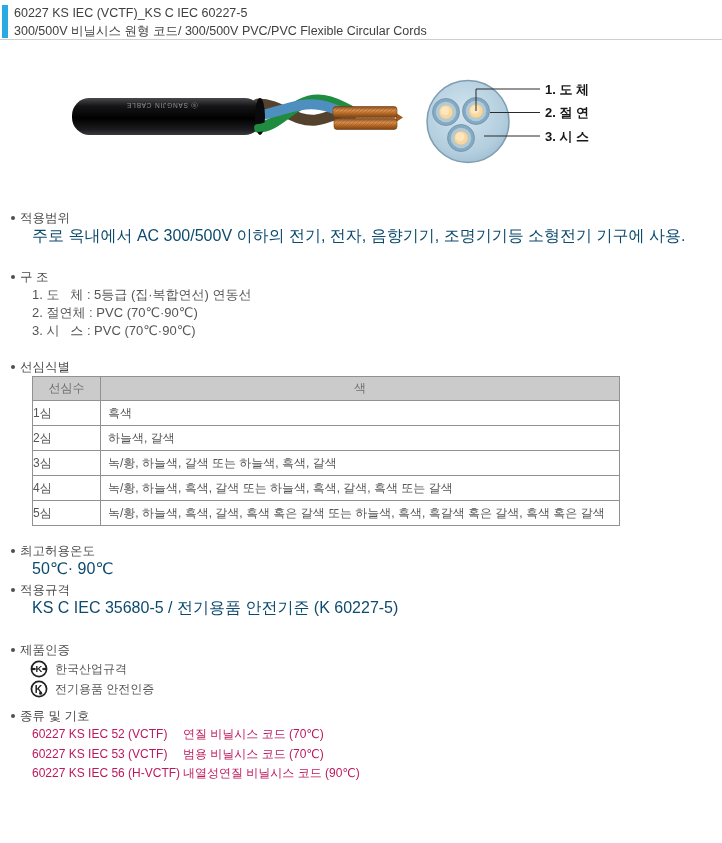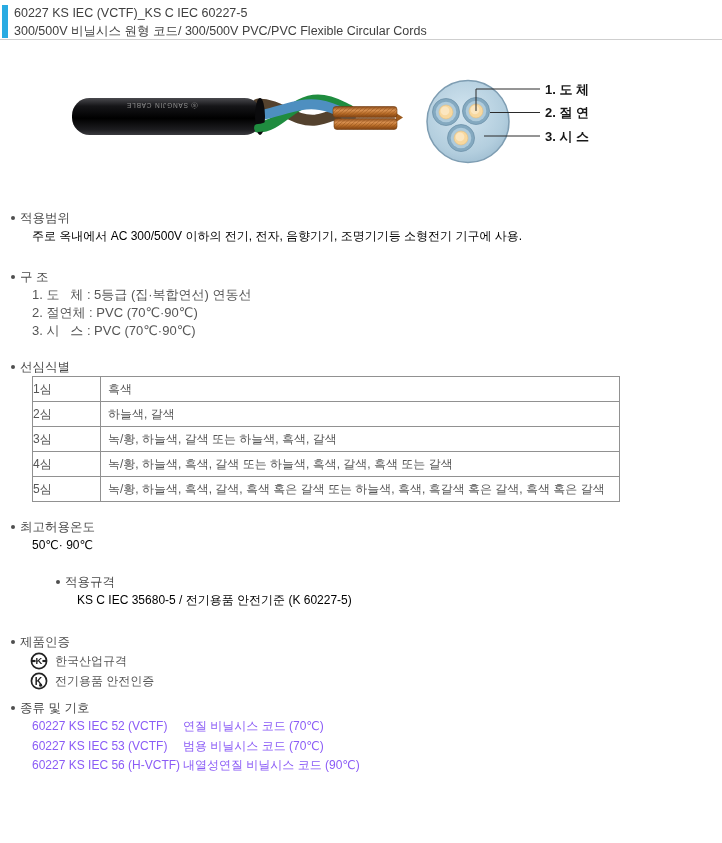--- a/index.html
+++ b/index.html
@@ -15,39 +15,39 @@
   
   .header { position:relative; height:40px; padding:5px 0 0 14px; border-bottom:1px solid #cfcfcf; }
   .accent-bar { position:absolute; left:2px; top:5px; width:6px; height:33px; }
   .hdr-title, .hdr-subtitle { font-size:12.5px; line-height:17.5px; color:#404040; white-space:nowrap; }
   
   .figure-svg { display:block; }
   
   .section { position:relative; }
   .sec-title { position:relative; padding-left:20px; font-size:12.5px; line-height:18px; color:#4a4a4a; }
   .sec-title::before { content:""; position:absolute; left:11px; top:7px; width:4px; height:4px; border-radius:50%; background:#4f4f4f; }
-  .sec-body { padding-left:32px; font-size:12px; line-height:18px; color:#000000; white-space:pre-wrap; }
+  .sec-body { padding-left:32px; font-size:16px; line-height:18px; color:#0c4a6e; white-space:pre-wrap; }
   .sec-scope { margin-top:20px; }
   .sec-structure { margin-top:23px; }
   .struct-item { padding-left:32px; font-size:13px; line-height:18px; color:#555; white-space:pre-wrap; }
   .sec-coreid { margin-top:18px; }
   
   table.core-table { border-collapse:collapse; margin-left:32px; width:588px; font-size:12px; color:#555; background:#fff; border:1px solid #8e8e8e; }
   table.core-table th { background:#cbcbcb; color:#6e6e6e; font-weight:normal; height:24px; border:1px solid #919191; text-align:center; }
   table.core-table td { height:25px; border:1px solid #919191; }
   td.cell-count { width:68px; text-align:left; }
   td.cell-color { padding-left:7px; }
   
   .sec-maxtemp { margin-top:16px; }
-  .sec-standards { margin-top:19px;padding-left:45px; }
+  .sec-standards { margin-top:3px; }
   .sec-cert { margin-top:24px; }
   .cert-row { display:flex; align-items:center; gap:7px; padding-left:30px; height:20px; font-size:12px; color:#555; }
   .cert-icon { flex:0 0 auto; display:block; }
   .sec-types { margin-top:8px; }
-  .type-row { padding-left:32px; font-size:12px; line-height:19.5px; color:#8b5cf6; display:flex; }
+  .type-row { padding-left:32px; font-size:12px; line-height:19.5px; color:#be185d; display:flex; }
   .type-code { display:inline-block; width:151px; flex:0 0 151px; }
 </style>
 </head>
 <body>
 
 <div class="page">
 
   <div class="header">
     <div class="accent-bar" style="background:#29abe2;"></div>
     <div class="hdr-title">60227 KS IEC (VCTF)_KS C IEC 60227-5</div>
@@ -140,20 +140,24 @@
     <div class="sec-title"><span>구 조</span></div>
     <div class="struct-item">1. 도   체 : 5등급 (집·복합연선) 연동선</div>
     <div class="struct-item">2. 절연체 : PVC (70℃·90℃)</div>
     <div class="struct-item">3. 시   스 : PVC (70℃·90℃)</div>
   </div>
 
   <div class="section sec-coreid">
     <div class="sec-title"><span>선심식별</span></div>
     <table class="core-table">
       <tbody>
+          <tr>
+        <th>선심수</th>
+        <th>색</th>
+      </tr>
       <tr>
         <td class="cell-count">1심</td>
         <td class="cell-color">흑색</td>
       </tr>
       <tr>
         <td class="cell-count">2심</td>
         <td class="cell-color">하늘색, 갈색</td>
       </tr>
       <tr>
         <td class="cell-count">3심</td>

